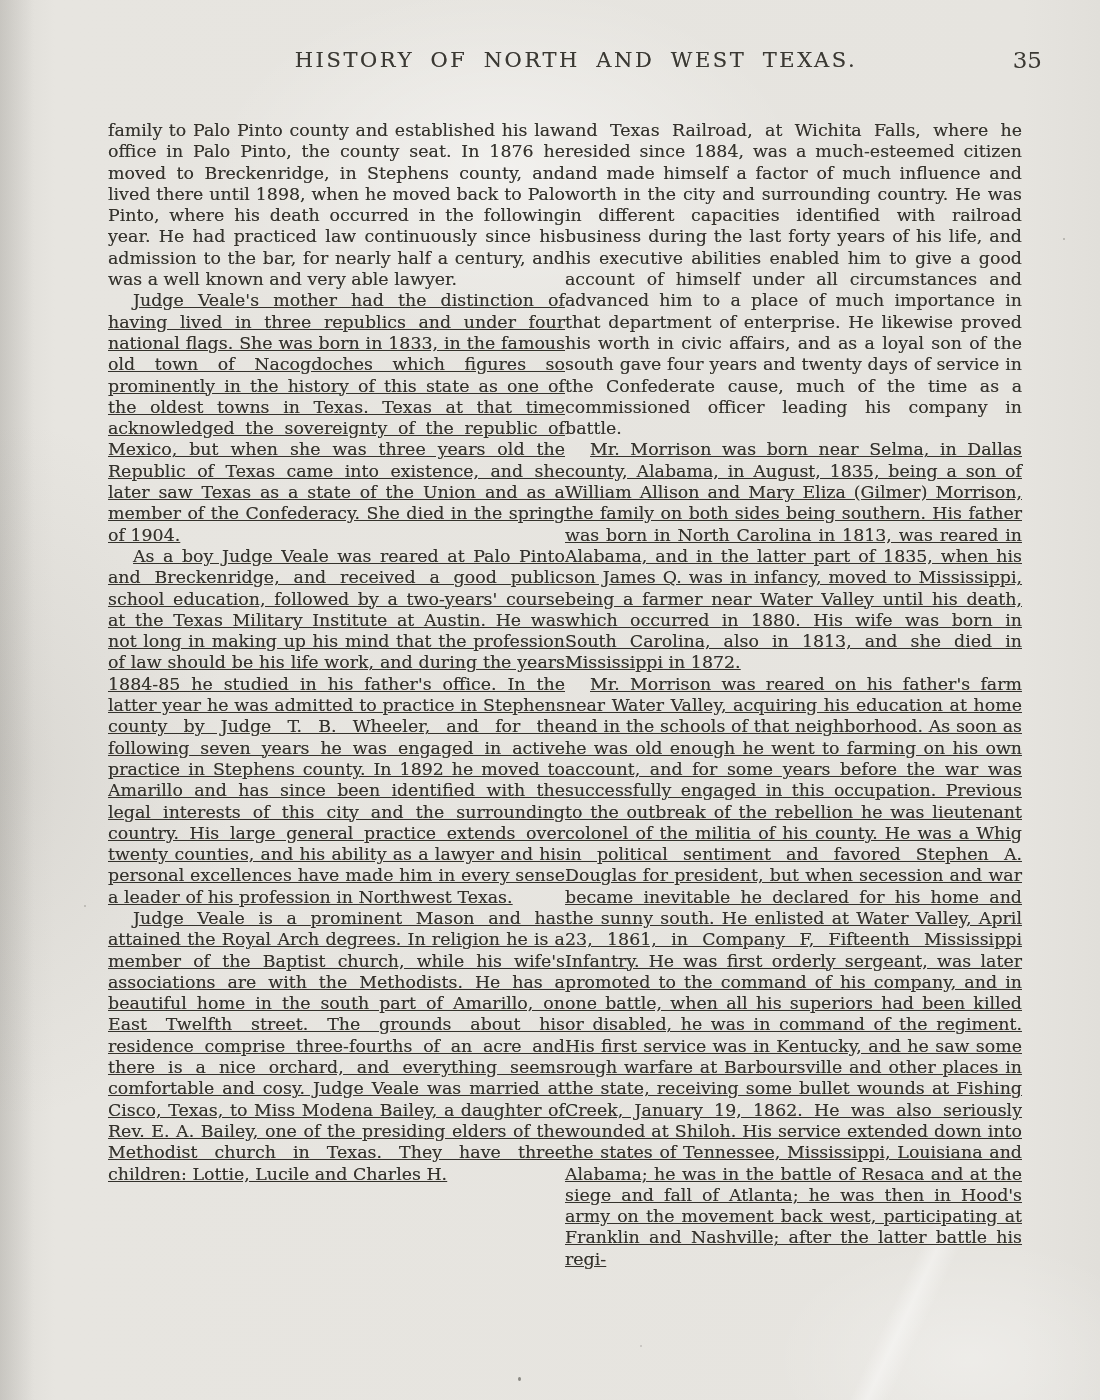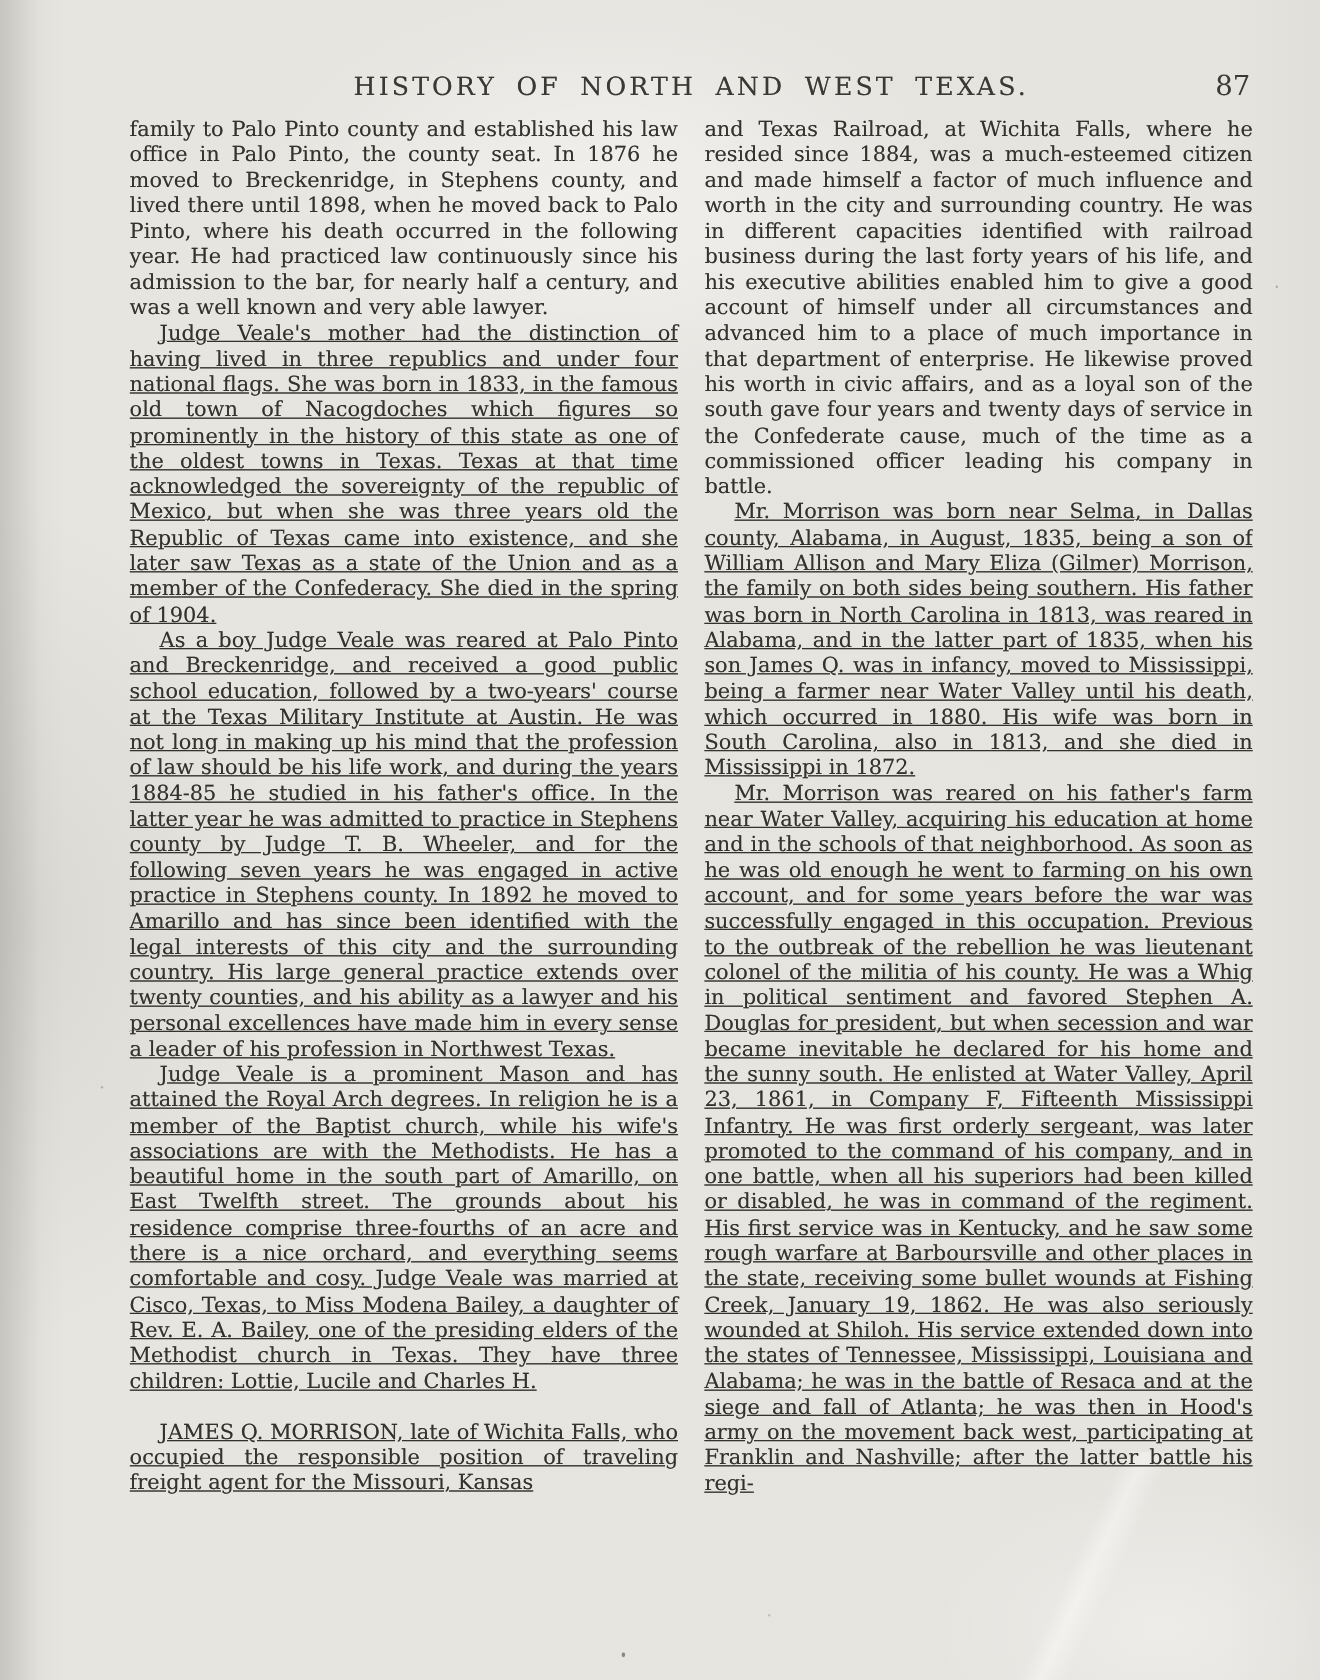--- a/index.html
+++ b/index.html
@@ -25,21 +25,21 @@
     background:linear-gradient(90deg, rgba(92,89,82,0.16), rgba(92,89,82,0));
     pointer-events:none;
   }
   .crease{
     position:absolute;right:0;bottom:0;width:360px;height:190px;
     background:linear-gradient(115deg, rgba(255,255,255,0) 44%, rgba(255,255,255,0.38) 48%, rgba(255,255,255,0) 53%);
     pointer-events:none;
   }
   .content{
     position:absolute;
-    left:108px;top:60px;
+    left:108px;top:48px;
     width:936px;
   }
   .header{
     position:relative;
     height:34px;
   }
   .running-title{
     display:block;
     text-align:center;
     font-size:21px;
@@ -50,22 +50,21 @@
   }
   .page-number{
     position:absolute;
     right:2px;top:-1px;
     font-size:23px;
     letter-spacing:0;
     color:#3b3933;
   }
   .columns{
     display:flex;
-    gap:22px;
-    margin-top:4px;
+    margin-top:38px;
     height:1224px;
     overflow:hidden;
   }
   .col{
     width:457px;
     font-size:17.4px;
     line-height:21.3px;
     text-align:justify;
     color:#34322c;
     text-shadow:0 0 0.4px rgba(52,50,44,0.5);
@@ -82,30 +81,29 @@
 </head>
 <body>
 
 <div class="page">
   <div class="edge-left"></div>
   <div class="crease"></div>
 
   <div class="content">
     <div class="header">
       <span class="running-title">HISTORY  OF  NORTH  AND  WEST  TEXAS.</span>
-      <span class="page-number">87</span>
+      <span class="page-number">35</span>
     </div>
 
     <div class="columns">
       <div class="col" id="col-left">
           <p>family to Palo Pinto county and established his law office in Palo Pinto, the county seat.  In 1876 he moved to Breckenridge, in Stephens county, and lived there until 1898, when he moved back to Palo Pinto, where his death occurred in the following year.  He had practiced law continuously since his admission to the bar, for nearly half a century, and was a well known and very able lawyer.</p>
           <p class="indent">Judge Veale's mother had the distinction of having lived in three republics and under four national flags.  She was born in 1833, in the famous old town of Nacogdoches which figures so prominently in the history of this state as one of the oldest towns in Texas.  Texas at that time acknowledged the sovereignty of the republic of Mexico, but when she was three years old the Republic of Texas came into existence, and she later saw Texas as a state of the Union and as a member of the Confederacy.  She died in the spring of 1904.</p>
           <p class="indent">As a boy Judge Veale was reared at Palo Pinto and Breckenridge, and received a good public school education, followed by a two-years' course at the Texas Military Institute at Austin. He was not long in making up his mind that the profession of law should be his life work, and during the years 1884-85 he studied in his father's office.  In the latter year he was admitted to practice in Stephens county by Judge T. B. Wheeler, and for the following seven years he was engaged in active practice in Stephens county.  In 1892 he moved to Amarillo and has since been identified with the legal interests of this city and the surrounding country.  His large general practice extends over twenty counties, and his ability as a lawyer and his personal excellences have made him in every sense a leader of his profession in Northwest Texas.</p>
           <p class="indent">Judge Veale is a prominent Mason and has attained the Royal Arch degrees. In religion he is a member of the Baptist church, while his wife's associations are with the Methodists. He has a beautiful home in the south part of Amarillo, on East Twelfth street.  The grounds about his residence comprise three-fourths of an acre and there is a nice orchard, and everything seems comfortable and cosy.  Judge Veale was married at Cisco, Texas, to Miss Modena Bailey, a daughter of Rev. E. A. Bailey, one of the presiding elders of the Methodist church in Texas. They have three children: Lottie, Lucile and Charles H.</p>
-          <p class="indent gap">JAMES Q. MORRISON, late of Wichita Falls, who occupied the responsible position of traveling freight agent for the Missouri, Kansas</p>
         </div>
       <div class="col" id="col-right">
           <p>and Texas Railroad, at Wichita Falls, where he resided since 1884, was a much-esteemed citizen and made himself a factor of much influence and worth in the city and surrounding country. He was in different capacities identified with railroad business during the last forty years of his life, and his executive abilities enabled him to give a good account of himself under all circumstances and advanced him to a place of much importance in that department of enterprise.  He likewise proved his worth in civic affairs, and as a loyal son of the south gave four years and twenty days of service in the Confederate cause, much of the time as a commissioned officer leading his company in battle.</p>
           <p class="indent">Mr. Morrison was born near Selma, in Dallas county, Alabama, in August, 1835, being a son of William Allison and Mary Eliza (Gilmer) Morrison, the family on both sides being southern. His father was born in North Carolina in 1813, was reared in Alabama, and in the latter part of 1835, when his son James Q. was in infancy, moved to Mississippi, being a farmer near Water Valley until his death, which occurred in 1880.  His wife was born in South Carolina, also in 1813, and she died in Mississippi in 1872.</p>
           <p class="indent">Mr. Morrison was reared on his father's farm near Water Valley, acquiring his education at home and in the schools of that neighborhood. As soon as he was old enough he went to farming on his own account, and for some years before the war was successfully engaged in this occupation.  Previous to the outbreak of the rebellion he was lieutenant colonel of the militia of his county.  He was a Whig in political sentiment and favored Stephen A. Douglas for president, but when secession and war became inevitable he declared for his home and the sunny south.  He enlisted at Water Valley, April 23, 1861, in Company F, Fifteenth Mississippi Infantry.  He was first orderly sergeant, was later promoted to the command of his company, and in one battle, when all his superiors had been killed or disabled, he was in command of the regiment.  His first service was in Kentucky, and he saw some rough warfare at Barboursville and other places in the state, receiving some bullet wounds at Fishing Creek, January 19, 1862. He was also seriously wounded at Shiloh.  His service extended down into the states of Tennessee, Mississippi, Louisiana and Alabama; he was in the battle of Resaca and at the siege and fall of Atlanta; he was then in Hood's army on the movement back west, participating at Franklin and Nashville; after the latter battle his regi-</p>
         </div>
     </div>
   </div>
 
   <div class="speck" style="left:518px;top:1377px;width:3px;height:4px;"></div>

